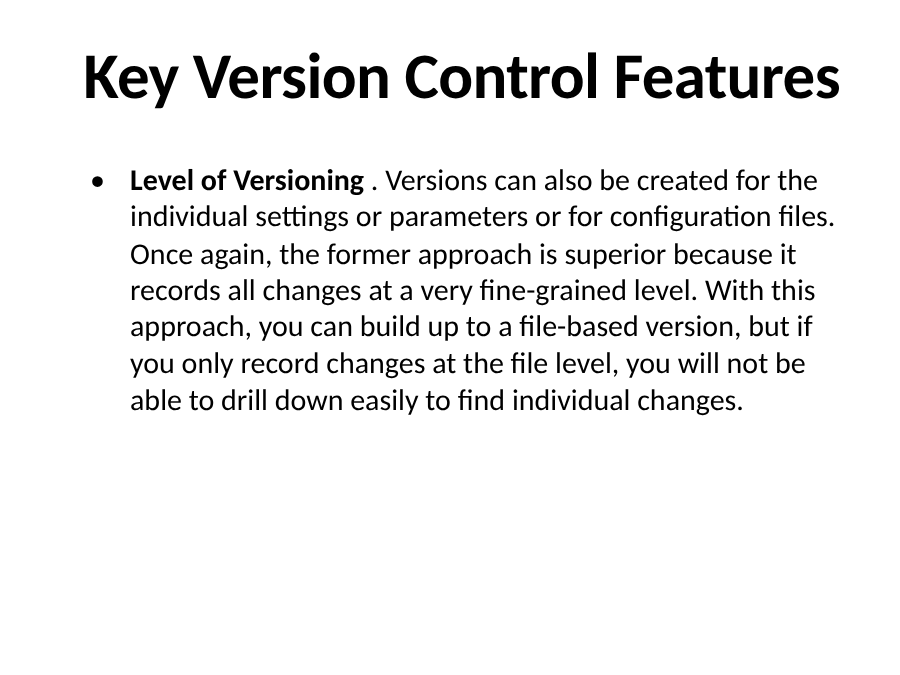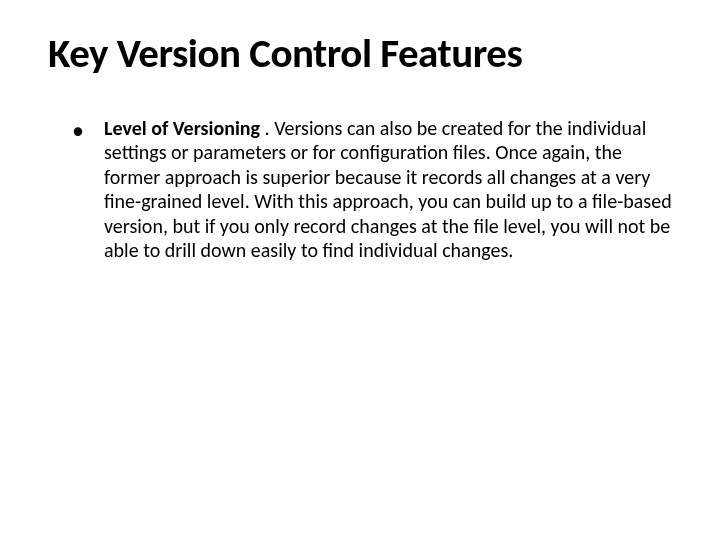--- a/index.html
+++ b/index.html
@@ -14,33 +14,33 @@
       font-family: Calibri, "Segoe UI", Arial, sans-serif;
       color: #000000;
       overflow: hidden;
     }
     .slide {
       width: 100%;
       height: 100%;
       padding: 28px 48px 40px 48px;
     }
     .title {
-      font-size: 41px;
+      font-size: 52px;
       font-weight: 700;
-      text-align: left;
+      text-align: right;
       margin-bottom: 38px;
       letter-spacing: -0.5px;
     }
     .bullet-list {
       list-style: none;
       padding-left: 48px;
     }
     .bullet-item {
       position: relative;
-      font-size: 20px;
+      font-size: 24px;
       line-height: 1.22;
       padding-left: 8px;
       margin-top: 20px;
     }
     .bullet-item::before {
       content: "•";
       position: absolute;
       left: -24px;
       top: 0;
       font-size: 24px;

